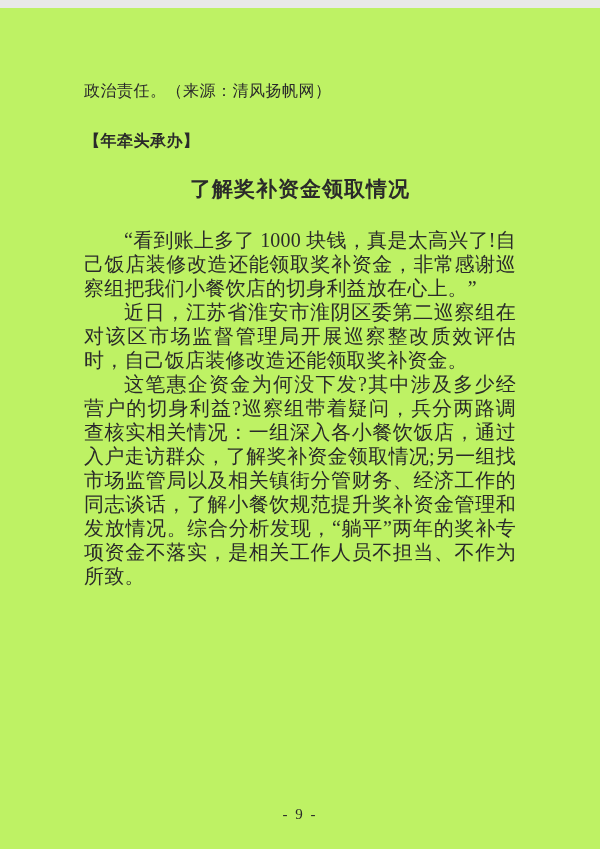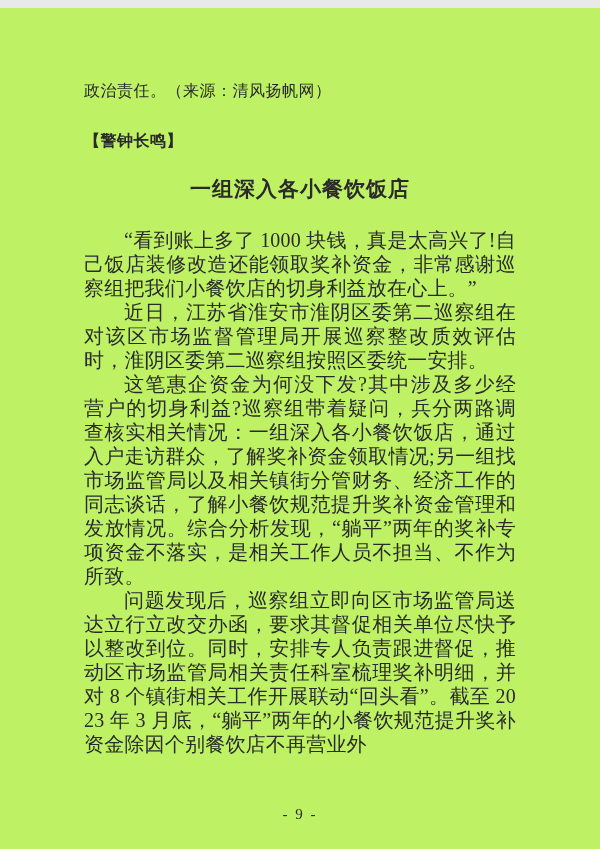--- a/index.html
+++ b/index.html
@@ -70,26 +70,25 @@
   }
 </style>
 </head>
 <body>
 
 <div class="page">
   <div class="content">
 
     <div class="continuation-line">政治责任。（来源：清风扬帆网）</div>
 
-    <div class="section-header">【警钟长鸣】</div>
+    <div class="section-header">【年牵头承办】</div>
 
-    <div class="article-title">一组深入各小餐饮饭店</div>
+    <div class="article-title">了解奖补资金领取情况</div>
 
     <div class="body-text">
       <p>“看到账上多了 1000 块钱，真是太高兴了!自己饭店装修改造还能领取奖补资金，非常感谢巡察组把我们小餐饮店的切身利益放在心上。”</p>
-      <p>近日，江苏省淮安市淮阴区委第二巡察组在对该区市场监督管理局开展巡察整改质效评估时，淮阴区委第二巡察组按照区委统一安排。</p>
+      <p>近日，江苏省淮安市淮阴区委第二巡察组在对该区市场监督管理局开展巡察整改质效评估时，自己饭店装修改造还能领取奖补资金。</p>
       <p>这笔惠企资金为何没下发?其中涉及多少经营户的切身利益?巡察组带着疑问，兵分两路调查核实相关情况：一组深入各小餐饮饭店，通过入户走访群众，了解奖补资金领取情况;另一组找市场监管局以及相关镇街分管财务、经济工作的同志谈话，了解小餐饮规范提升奖补资金管理和发放情况。综合分析发现，“躺平”两年的奖补专项资金不落实，是相关工作人员不担当、不作为所致。</p>
-      <p>问题发现后，巡察组立即向区市场监管局送达立行立改交办函，要求其督促相关单位尽快予以整改到位。同时，安排专人负责跟进督促，推动区市场监管局相关责任科室梳理奖补明细，并对 8 个镇街相关工作开展联动“回头看”。截至 2023 年 3 月底，“躺平”两年的小餐饮规范提升奖补资金除因个别餐饮店不再营业外</p>
     </div>
   </div>
 
   <div class="page-footer">- 9 -</div>
 </div>
 
 </body></html>

